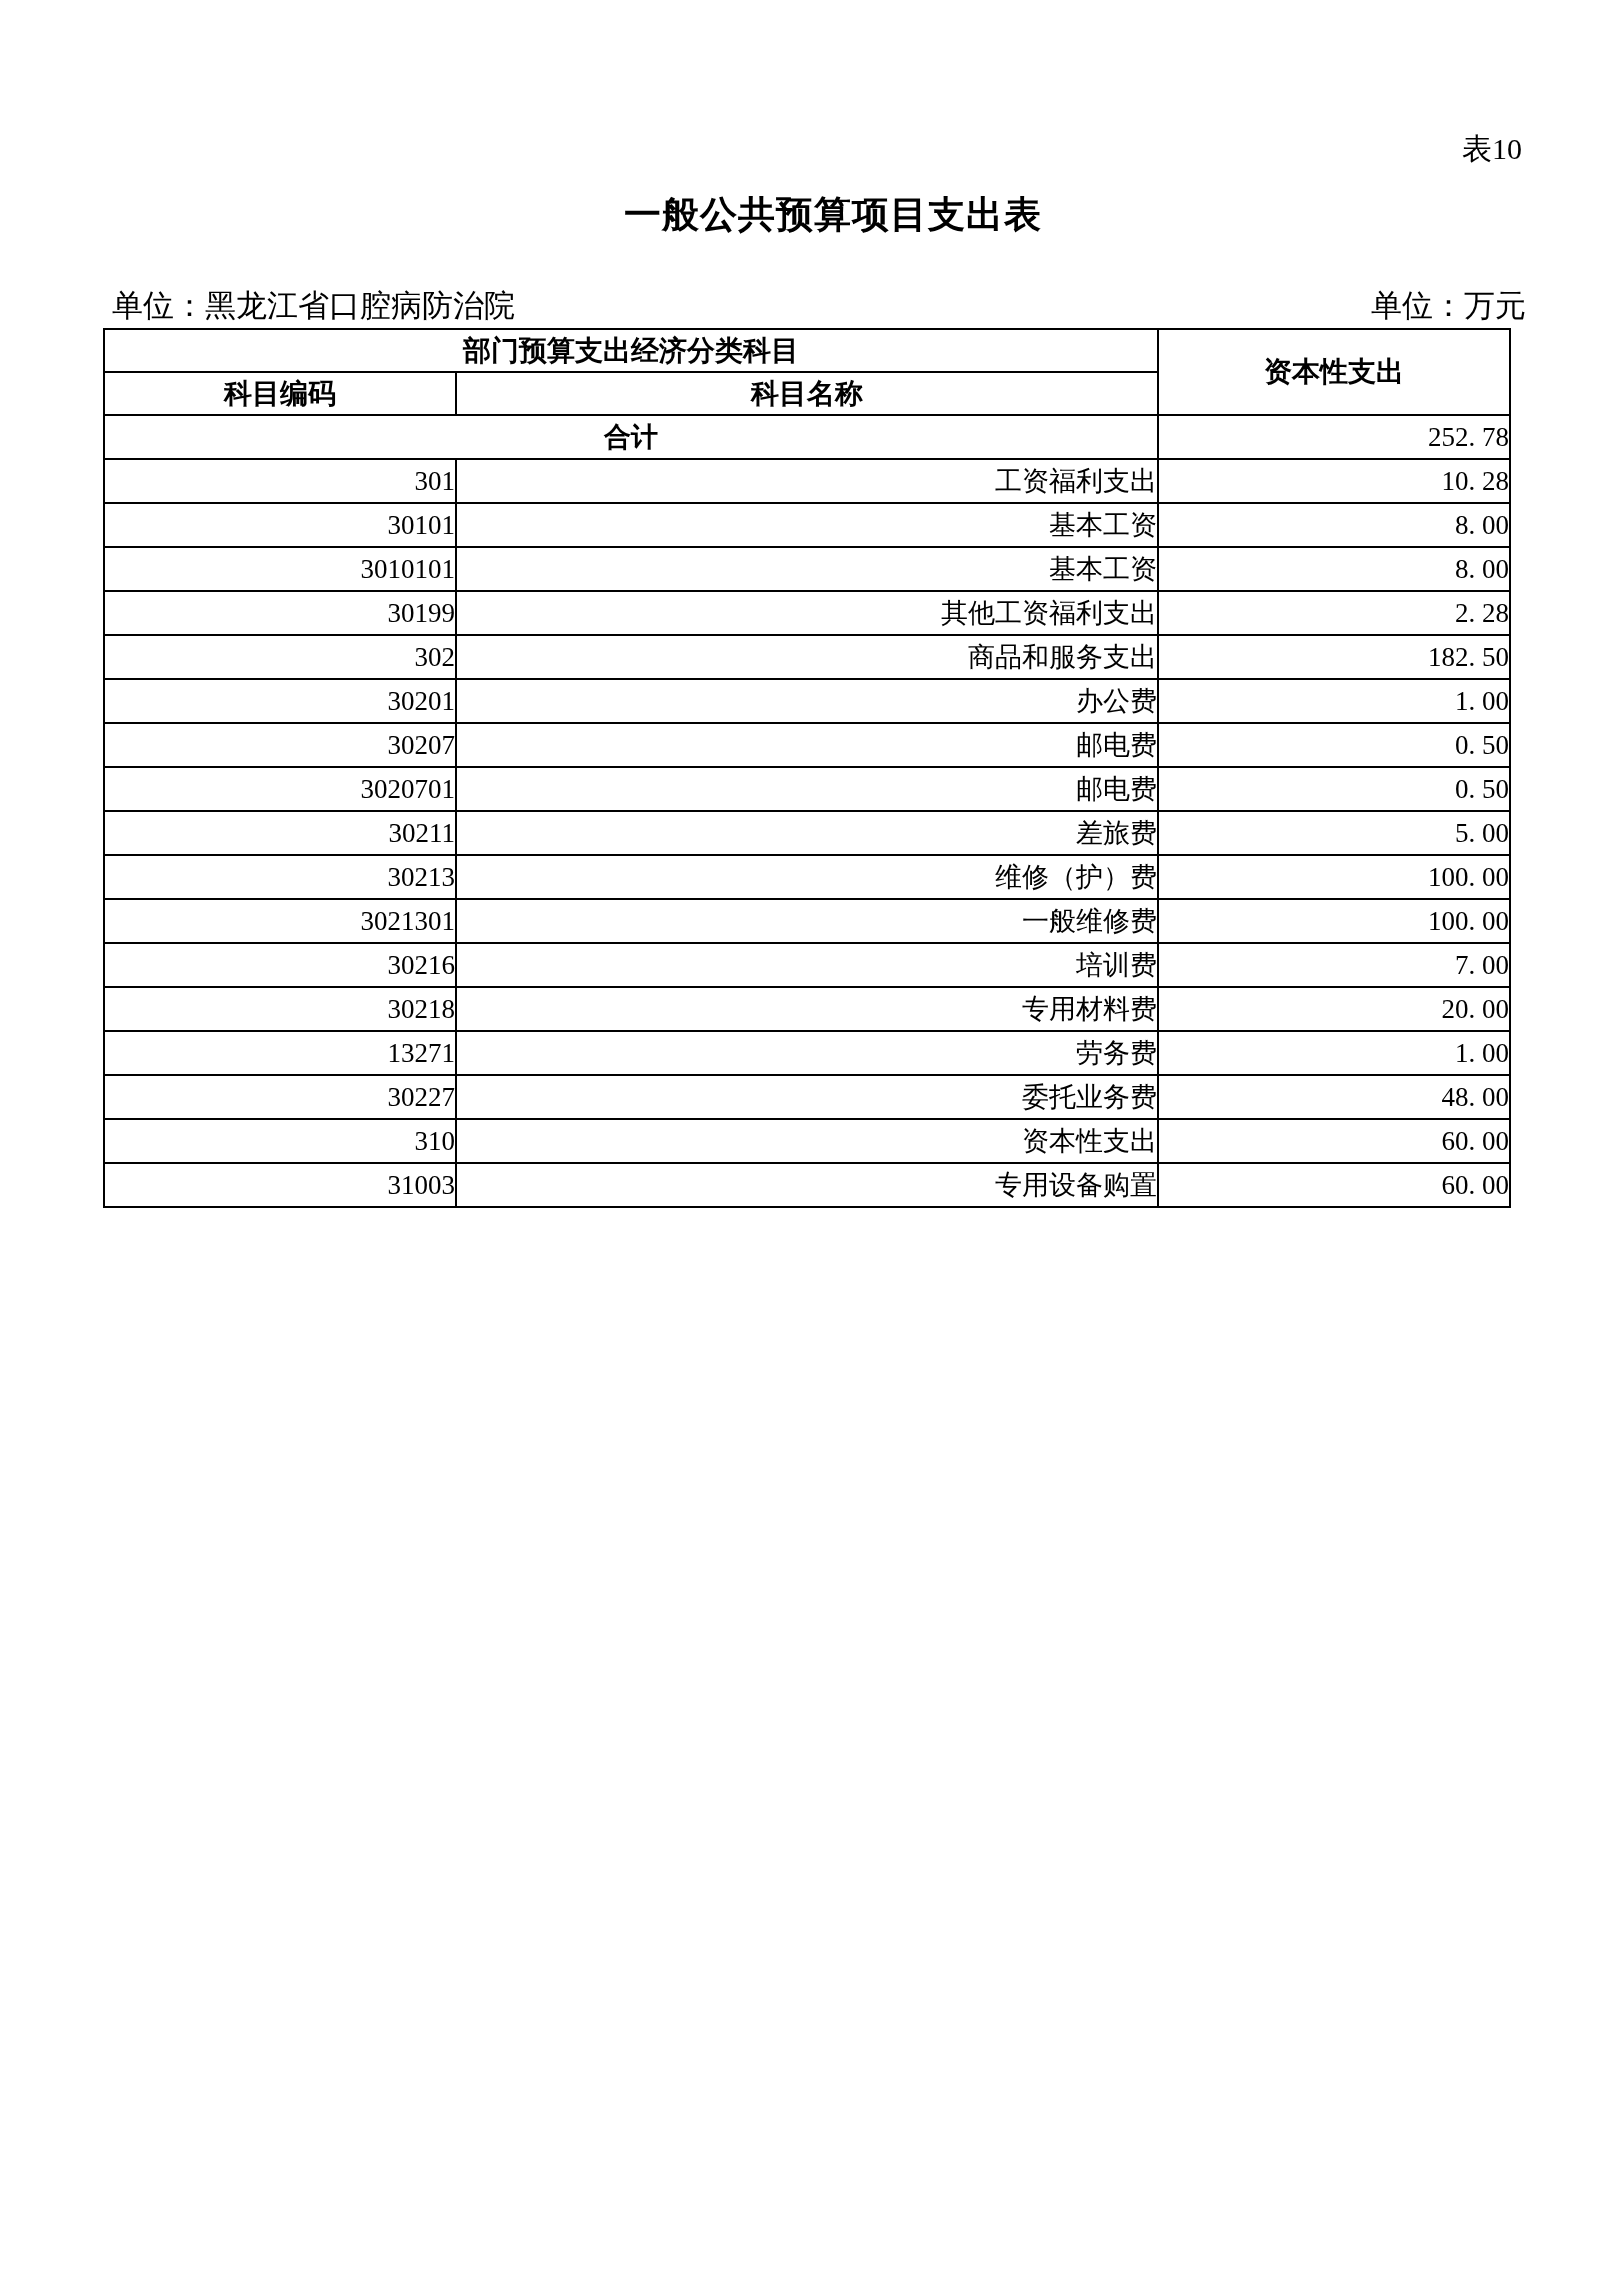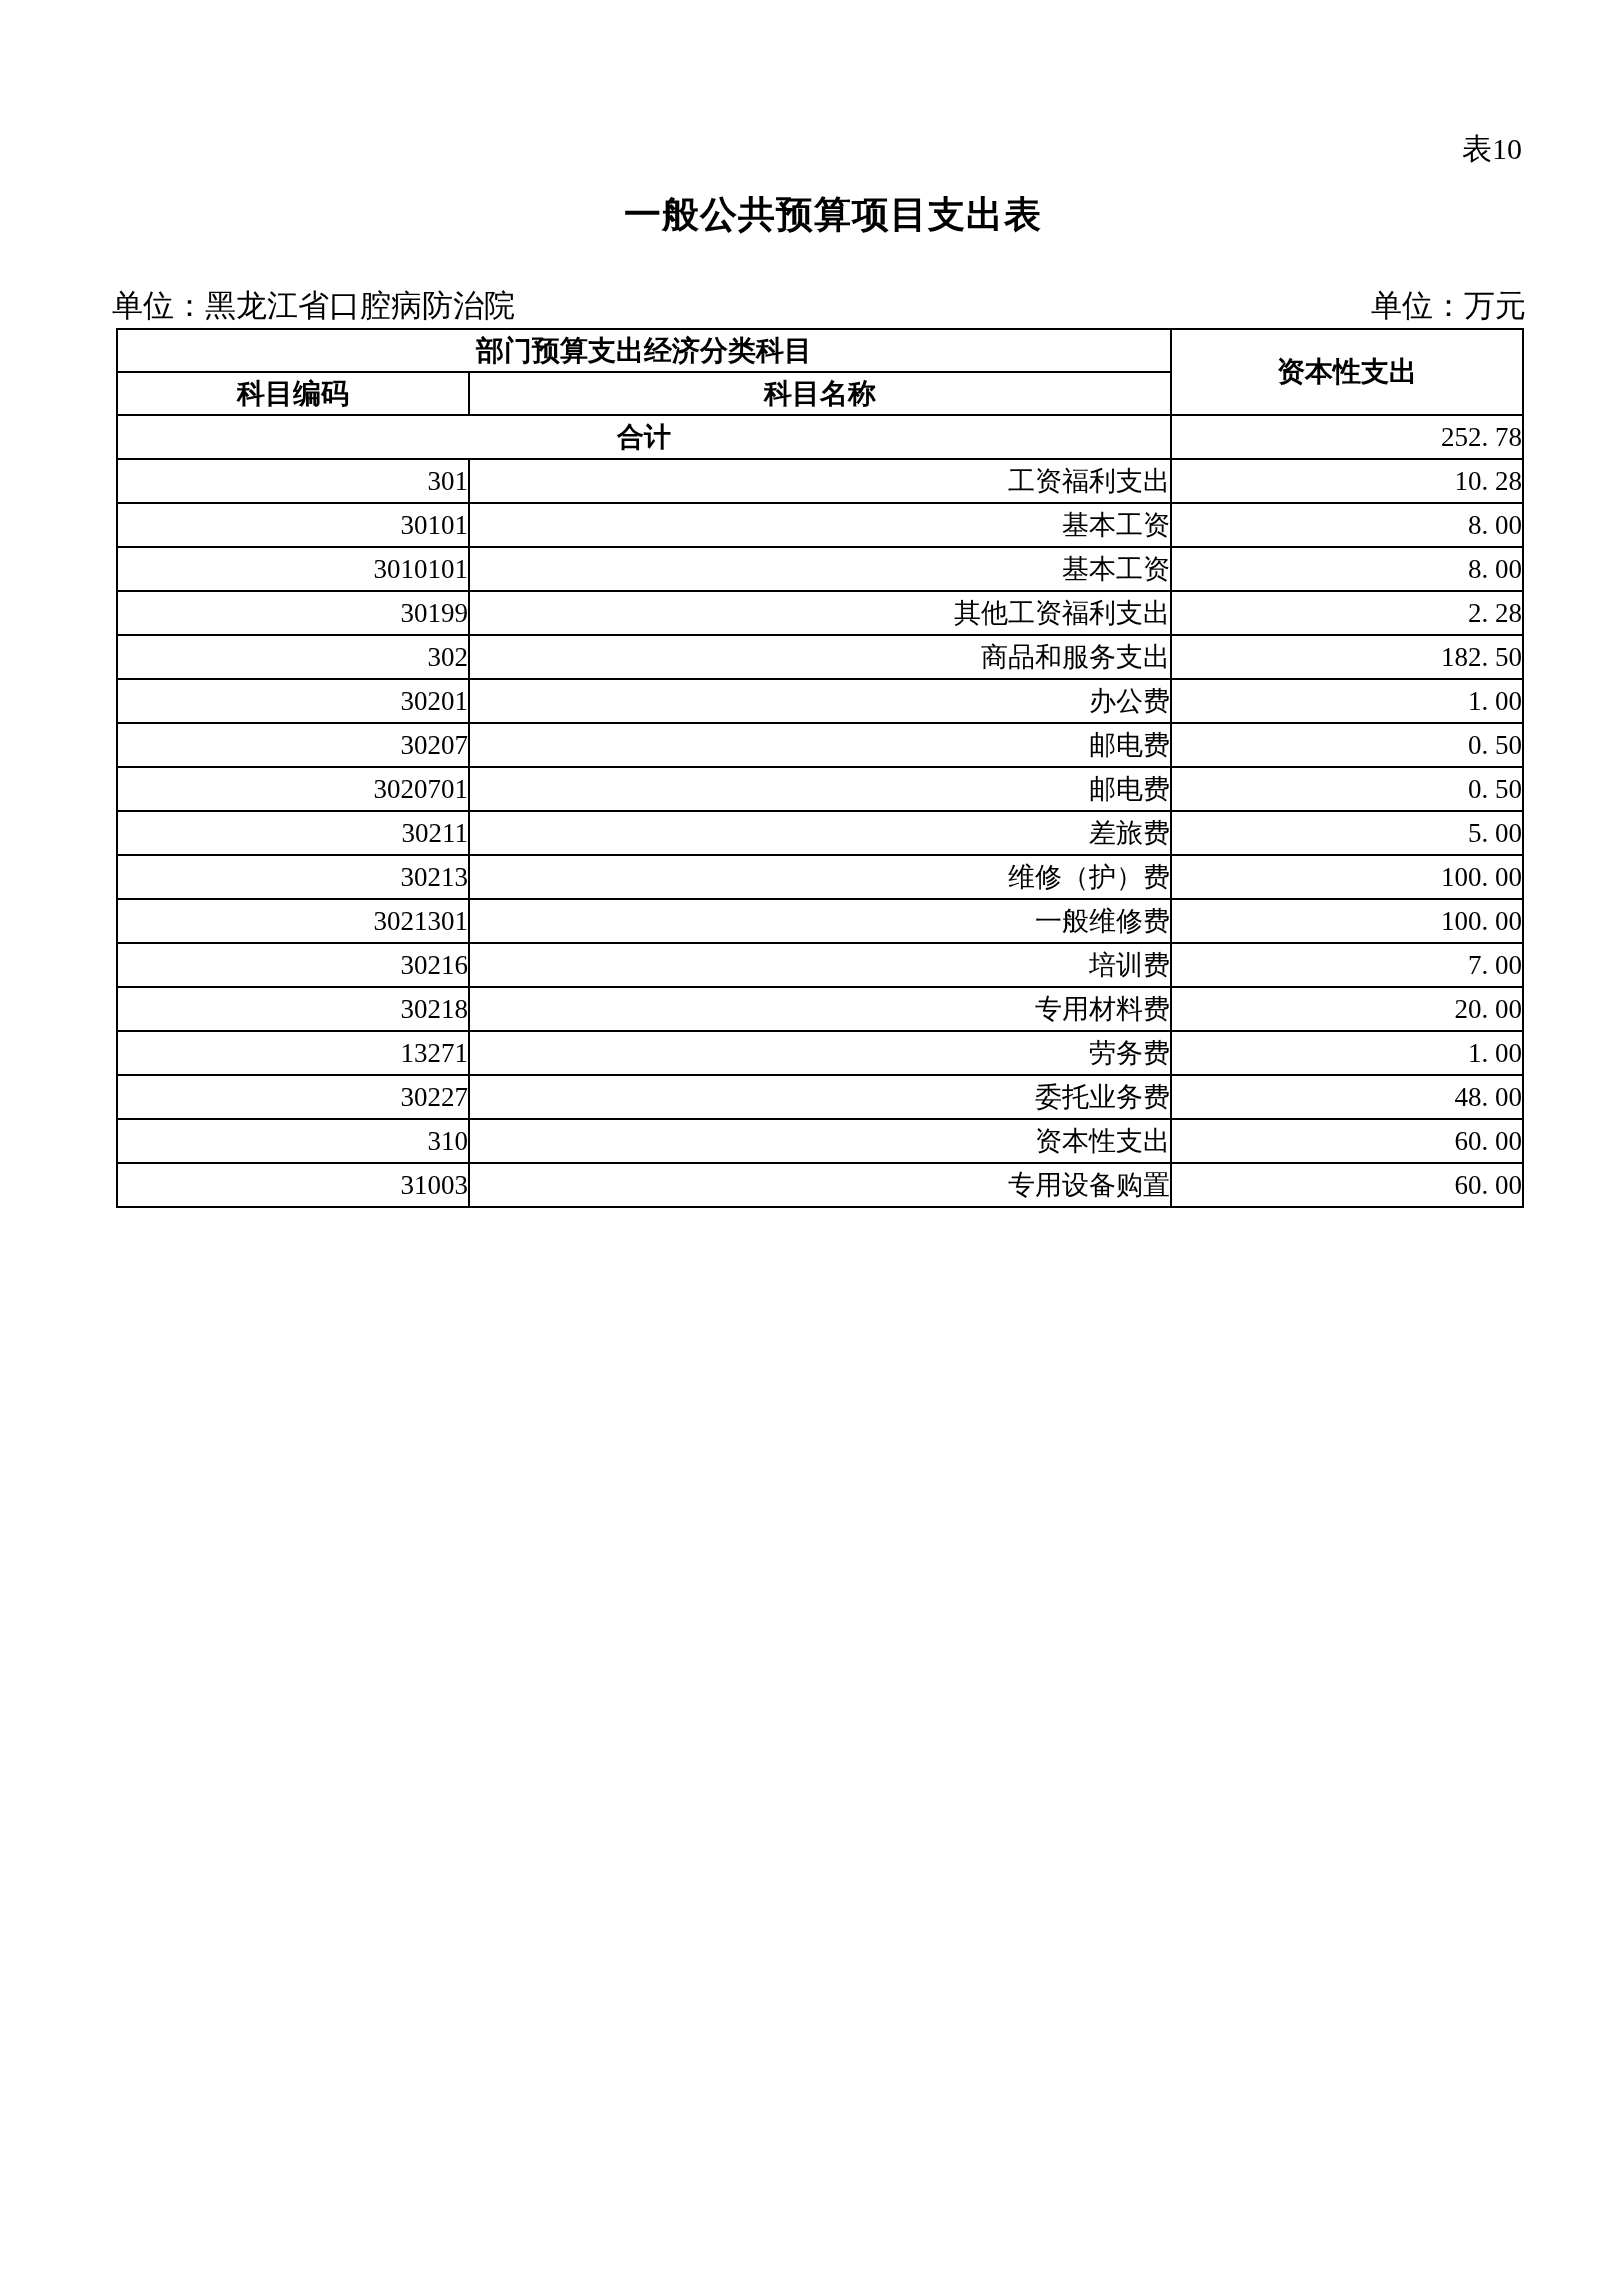--- a/index.html
+++ b/index.html
@@ -42,21 +42,21 @@
     left: 112px;
     width: 1414px;
     display: flex;
     justify-content: space-between;
     font-size: 31px;
     font-family: "Liberation Serif", serif;
   }
   table.budget-table {
     position: absolute;
     top: 328px;
-    left: 116px;
+    left: 103px;
     width: 1406px;
     border-collapse: collapse;
     table-layout: fixed;
     border: 2.9px solid #000;
   }
   .col-code   { width: 352px; }
   .col-name   { width: 702px; }
   .col-amount { width: 352px; }
   .budget-table th,
   .budget-table td {

